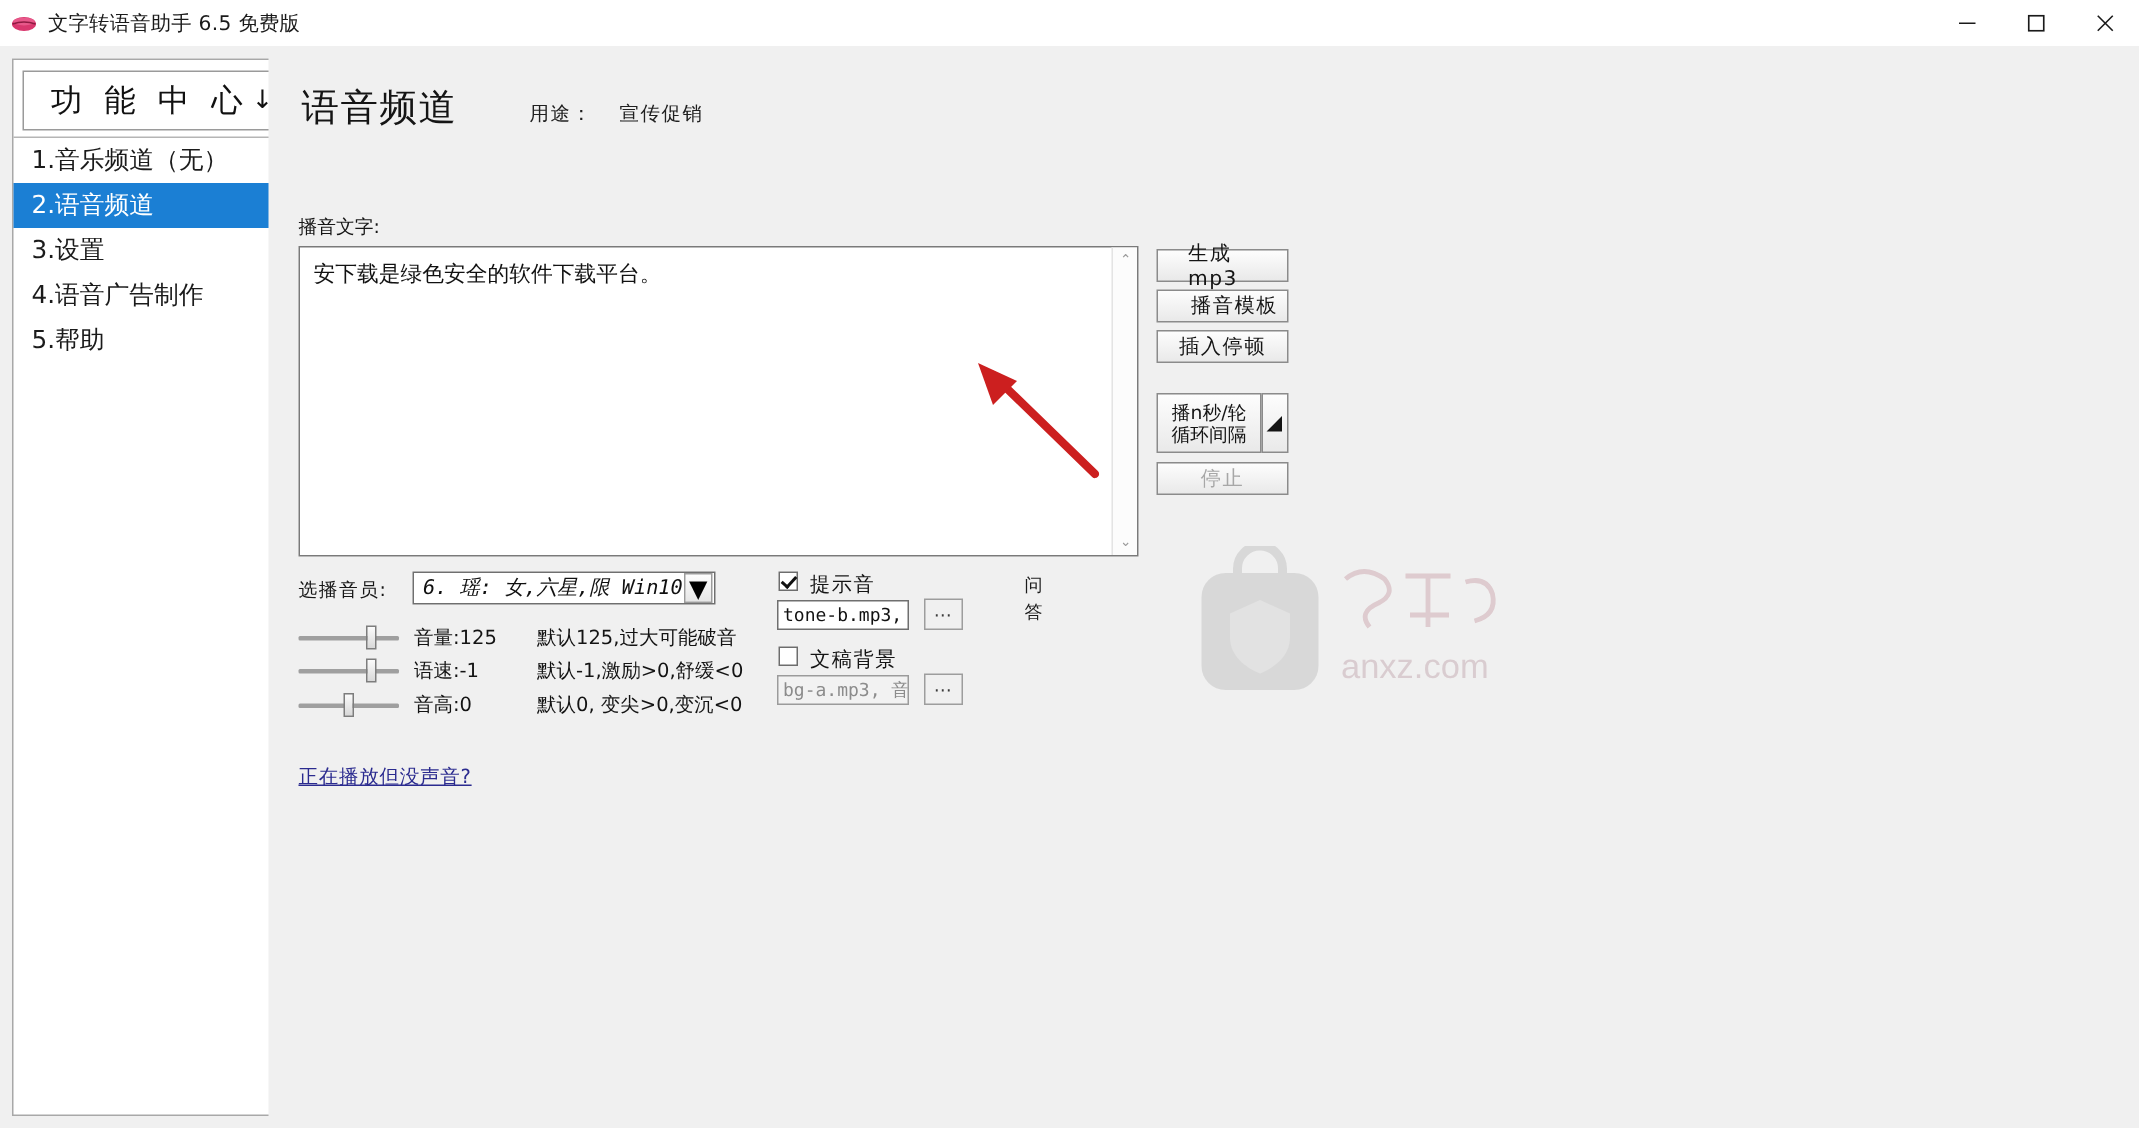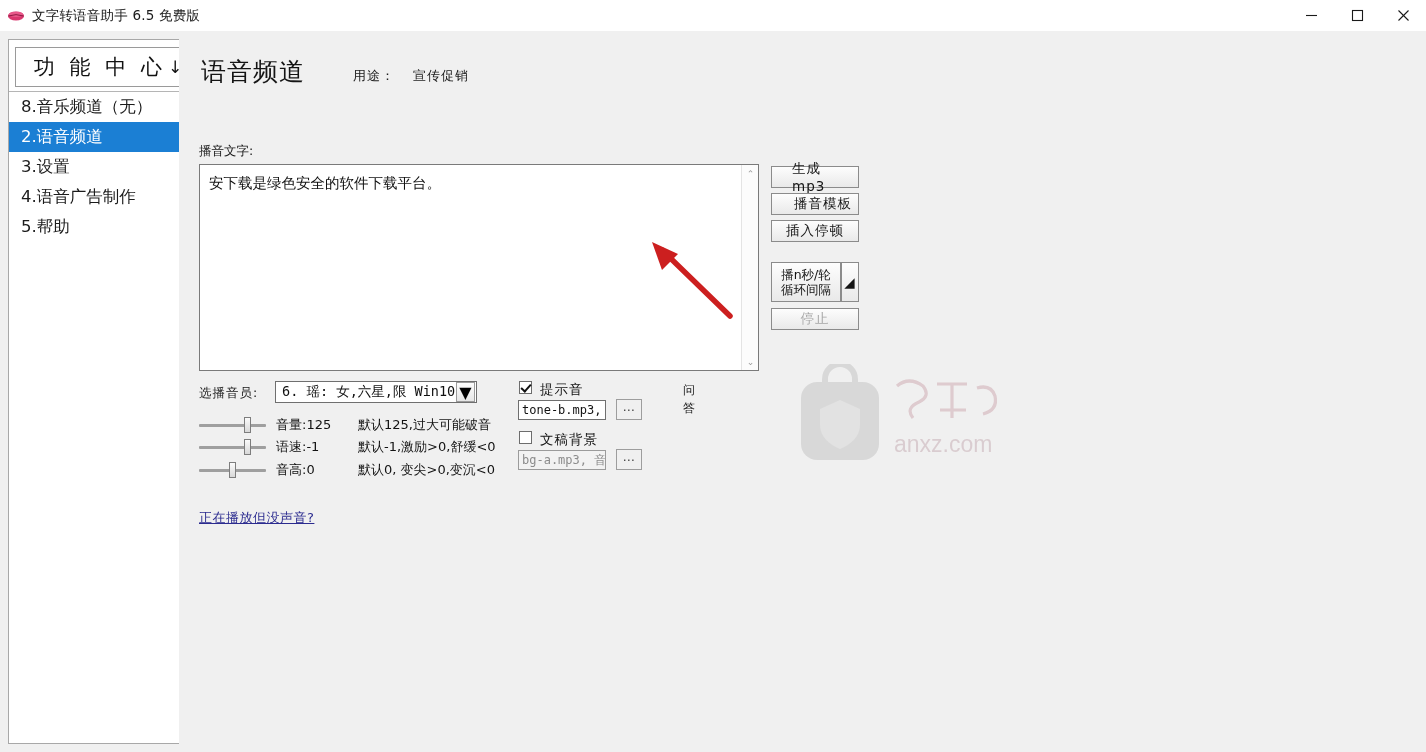--- a/index.html
+++ b/index.html
@@ -232,21 +232,21 @@
     width: 202px; height: 22px;
     border: 1px solid #6f6f6f;
     background: #ffffff;
     box-sizing: border-box;
     display: flex; align-items: center;
   }
   #announcer-value {
     flex: 1; padding-left: 6px;
     font-size: 13.5px; color: #101010;
     font-family: "DejaVu Sans Mono", "Liberation Mono", monospace;
-    white-space: nowrap; overflow: hidden;
+    white-space: nowrap; overflow: hidden; font-style: italic;
   }
   #announcer-caret {
     width: 19px; height: 20px; margin-right: 1px;
     background: linear-gradient(#fdfdfd, #e6e6e6);
     border: 1px solid #9b9b9b; box-sizing: border-box;
     display: flex; align-items: center; justify-content: center;
   }
 
   .slider-row { position: absolute; left: 20px; height: 22px; display: flex; align-items: center; }
   #row-volume { top: 383px; }
@@ -374,21 +374,21 @@
 </div>
 
 <div id="app-body">
 
   <div id="sidebar">
     <div id="func-center">
       <span>功 能 中 心</span>
       <span class="arrow-dn">↓</span>
     </div>
     <div id="menu-list">
-      <div class="menu-item">8.音乐频道（无）</div>
+      <div class="menu-item">1.音乐频道（无）</div>
       <div class="menu-item selected">2.语音频道</div>
       <div class="menu-item">3.设置</div>
       <div class="menu-item">4.语音广告制作</div>
       <div class="menu-item">5.帮助</div>
     </div>
   </div>
 
   <div id="content">
 
     <div id="page-head">

